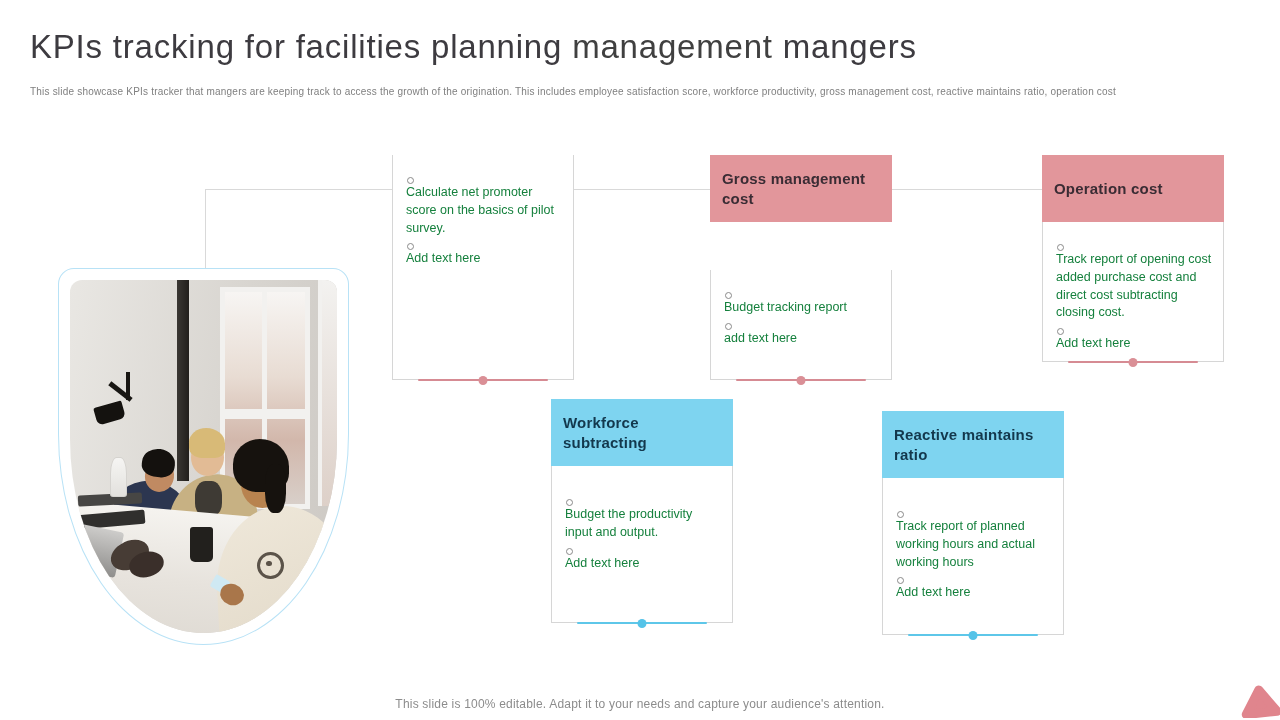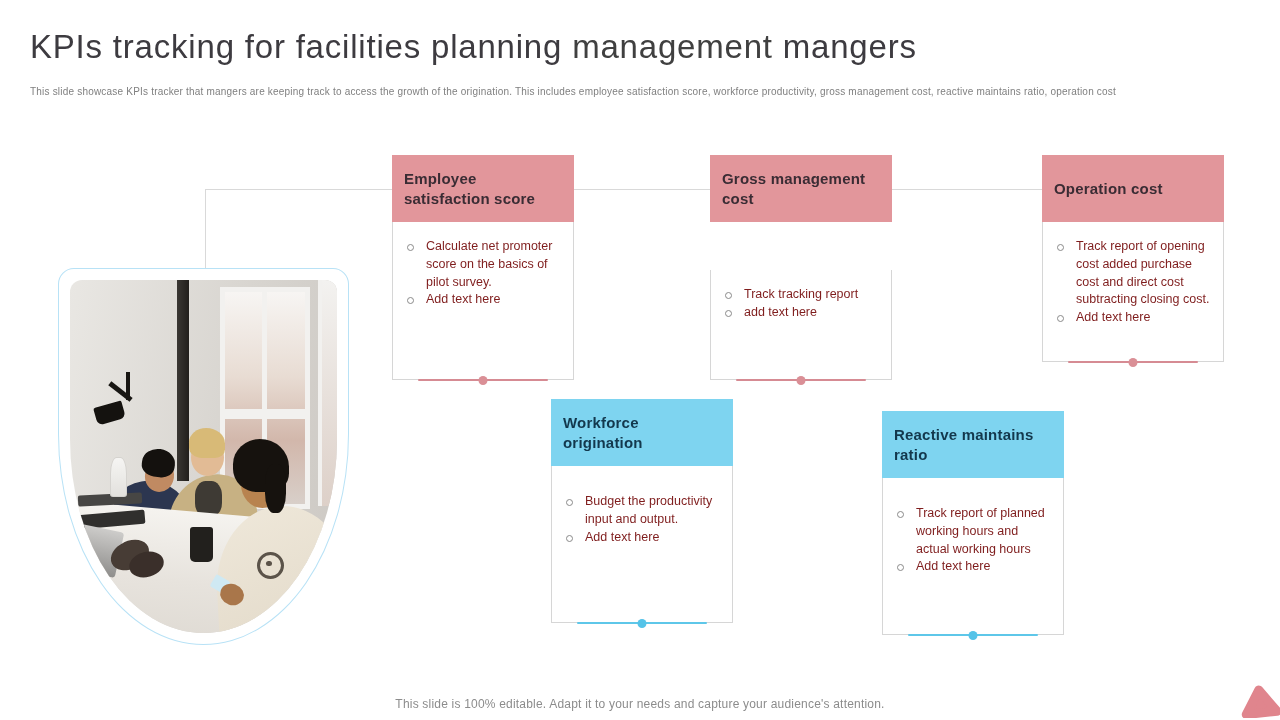--- a/index.html
+++ b/index.html
@@ -24,21 +24,21 @@
   .c3{left:1042px;top:155px;height:207px;}
   .c4{left:551px;top:399px;height:224px;}
   .c5{left:882px;top:399px;height:224px;margin-top:12px;}
   .card-header{flex:0 0 67px;display:flex;align-items:center;padding:0 12px;
                font-size:15px;font-weight:bold;line-height:1.3;letter-spacing:0.2px;}
   .pink .card-header{background:#e2969b;color:#3a2c34;}
   .blue .card-header{background:#7ed4f0;color:#13384d;}
   .card-body{flex:1 1 auto;border:1px solid #d6d6d6;border-top:none;
              padding:16px 10px 6px 13px;}
   .c4 .card-body,.c5 .card-body{padding-top:27px;}
-  .bullet{display:flex;align-items:flex-start;font-size:12.5px;line-height:1.42;color:#7f1d1d;}
+  .bullet{display:flex;align-items:flex-start;font-size:12.5px;line-height:1.42;color:#15803d;flex-direction:column;}
   .marker{flex:0 0 auto;width:5px;height:5px;border:1px solid #8a8a8a;border-radius:50%;
           margin:6px 12px 0 1px;}
   .accent-line{position:absolute;bottom:-1px;left:50%;transform:translateX(-50%);
                width:130px;height:2px;border-radius:2px;}
   .accent-dot{position:absolute;bottom:-5px;left:50%;transform:translateX(-50%);
               width:9px;height:9px;border-radius:50%;}
   .pink .accent-line{background:#d68b93;}
   .pink .accent-dot{background:#da8f96;}
   .blue .accent-line{background:#5ec7e9;}
   .blue .accent-dot{background:#55c3e8;}
@@ -93,23 +93,20 @@
 
 <div class="slide">
 
   <h1 class="title"><span>KPIs tracking for facilities planning </span><span class="dim">management</span><span> mangers</span></h1>
   <p class="subtitle">This slide showcase KPIs tracker that mangers are keeping track to access the growth of the origination. This includes employee satisfaction score, workforce productivity, gross management cost, reactive maintains ratio, operation cost</p>
 
   <div class="conn-h"></div>
   <div class="conn-v"></div>
 
   <div class="card pink c1">
-    <div class="card-header">
-        <span>Employee satisfaction score</span>
-      </div>
     <div class="card-body">
       <div class="bullet">
           <span class="marker"></span>
           <span>Calculate net promoter score on the basics of pilot survey.</span>
         </div>
       <div class="bullet">
           <span class="marker"></span>
           <span>Add text here</span>
         </div>
     </div>
@@ -117,21 +114,21 @@
     <div class="accent-dot"></div>
   </div>
 
   <div class="card pink c2">
     <div class="card-header">
         <span>Gross management cost</span>
       </div>
     <div class="card-body">
       <div class="bullet">
           <span class="marker"></span>
-          <span>Track tracking report</span>
+          <span>Budget tracking report</span>
         </div>
       <div class="bullet">
           <span class="marker"></span>
           <span>add text here</span>
         </div>
     </div>
     <div class="accent-line"></div>
     <div class="accent-dot"></div>
   </div>
 
@@ -148,21 +145,21 @@
           <span class="marker"></span>
           <span>Add text here</span>
         </div>
     </div>
     <div class="accent-line"></div>
     <div class="accent-dot"></div>
   </div>
 
   <div class="card blue c4">
     <div class="card-header">
-        <span>Workforce origination</span>
+        <span>Workforce subtracting</span>
       </div>
     <div class="card-body">
       <div class="bullet">
           <span class="marker"></span>
           <span>Budget the productivity input and output.</span>
         </div>
       <div class="bullet">
           <span class="marker"></span>
           <span>Add text here</span>
         </div>

